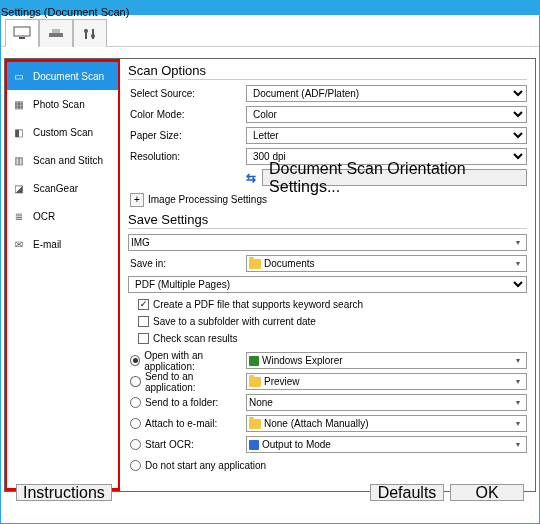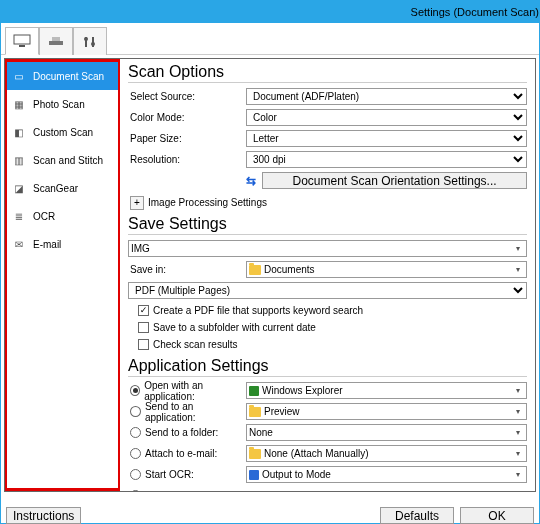--- a/index.html
+++ b/index.html
@@ -9,23 +9,23 @@
     font-family: "Segoe UI", Tahoma, sans-serif;
     font-size: 10px;
     color: #000;
     width: 540px;
     height: 524px;
     overflow: hidden;
     border: 1px solid #2aa6e6;
   }
   .titlebar {
     background: #2aa6e6;
-    height: 22px;
+    height: 14px;
     color: #000;
-    text-align: right;
+    text-align: left;
     line-height: 22px;
     font-size: 11px;
   }
   .toolbar {
     height: 32px;
     display: flex;
     border-bottom: 1px solid #ccc;
     padding: 2px 4px 0 4px;
     gap: 0;
   }
@@ -86,42 +86,42 @@
     flex: 1;
     position: relative;
     overflow-y: auto;
   }
   .scroll-inner { padding: 4px 8px 4px 8px; }
   .group { margin-bottom: 4px; }
   .group-title {
     border-bottom: 1px solid #ccc;
     padding-bottom: 1px;
     margin-bottom: 4px;
-    font-size: 16px;
+    font-size: 13px;
   }
   .row {
     display: flex;
     align-items: center;
     height: 19px;
     margin-bottom: 2px;
   }
   .row-label { width: 118px; font-size: 10px; padding-left: 2px;}
   .row-control { flex: 1; }
   select, input[type=text] {
     width: 100%;
     height: 16px;
     font-size: 10px;
     border: 1px solid #999;
     background: #fff;
     padding: 0 2px;
   }
   select { height: 17px; }
   .btn {
     height: 17px;
-    font-size: 12px;
+    font-size: 16px;
     border: 1px solid #999;
     background: #f0f0f0;
     display: inline-flex;
     align-items: center;
     justify-content: center;
     padding: 0 6px;
     cursor: pointer;
   }
   .sub-row { padding-left: 10px; display: flex; align-items: center; height: 17px; gap: 4px;}
   .checkbox, .radio {
@@ -152,27 +152,27 @@
   }
   .folder-icon::before {
     content: ""; position: absolute; top: -2px; left: 0;
     width: 5px; height: 2px; background: #f4c642; border-radius: 1px 1px 0 0;
   }
   .select-with-icon { display: flex; align-items: center; border: 1px solid #999; background: #fff; height: 17px; padding: 4px 2px; position: relative;}
   .select-with-icon .sel-text { flex: 1; font-size: 10px; }
   .select-with-icon .sel-arrow { width: 12px; text-align: center; color: #555; font-size: 8px;}
   .footer {
     position: absolute;
-    bottom: 0;
+    bottom: 16px;
     left: 0; right: 0;
     height: 24px;
     border-top: 0;
     display: flex;
-    align-items: flex-end;
-    padding: 0 6px;
+    align-items: flex-start;
+    padding: 0 16px;
     gap: 6px;
   }
   .footer .btn { min-width: 74px; }
   .footer-spacer { flex: 1; }
   
   .main::-webkit-scrollbar { width: 14px; }
   .main::-webkit-scrollbar-thumb { background: #c8c8c8; border: 1px solid #999;}
   .main::-webkit-scrollbar-track { background: #f0f0f0; }
   .arrow-refresh { color: #1b5fd6; font-size: 12px; font-weight: bold; margin-right: 6px;}
   .green-icon { display:inline-block; width:10px; height:10px; background:#2a8a2a; border-radius:1px; margin-right:3px;}
@@ -303,21 +303,20 @@
           <span class="checkbox"></span>
           <span>Save to a subfolder with current date</span>
         </div>
         <div class="sub-row">
           <span class="checkbox"></span>
           <span>Check scan results</span>
         </div>
       </div>
 
       <div class="group">
-        <div class="group-title">Application Settings</div>
 
         <div class="row">
           <div class="row-label" style="display:flex;align-items:center;gap:4px;">
             <span class="radio checked"></span>
             <span>Open with an application:</span>
           </div>
           <div class="row-control">
               <div class="select-with-icon">
                 <span class="green-icon"></span>
                 <span class="sel-text">Windows Explorer</span>

